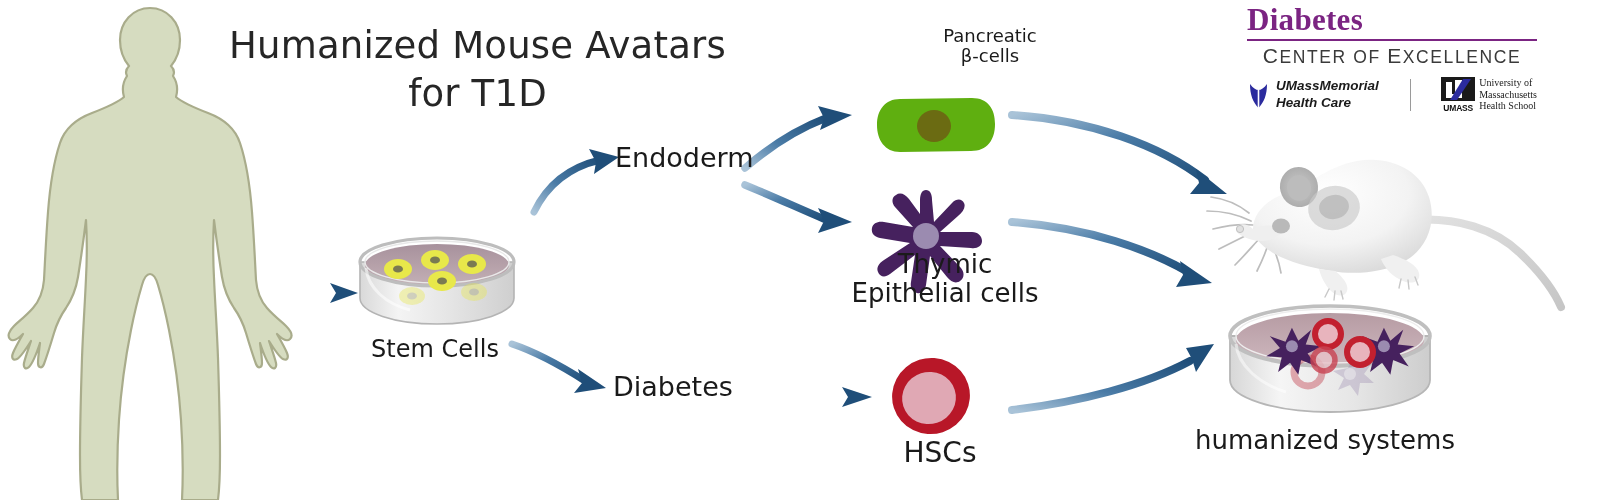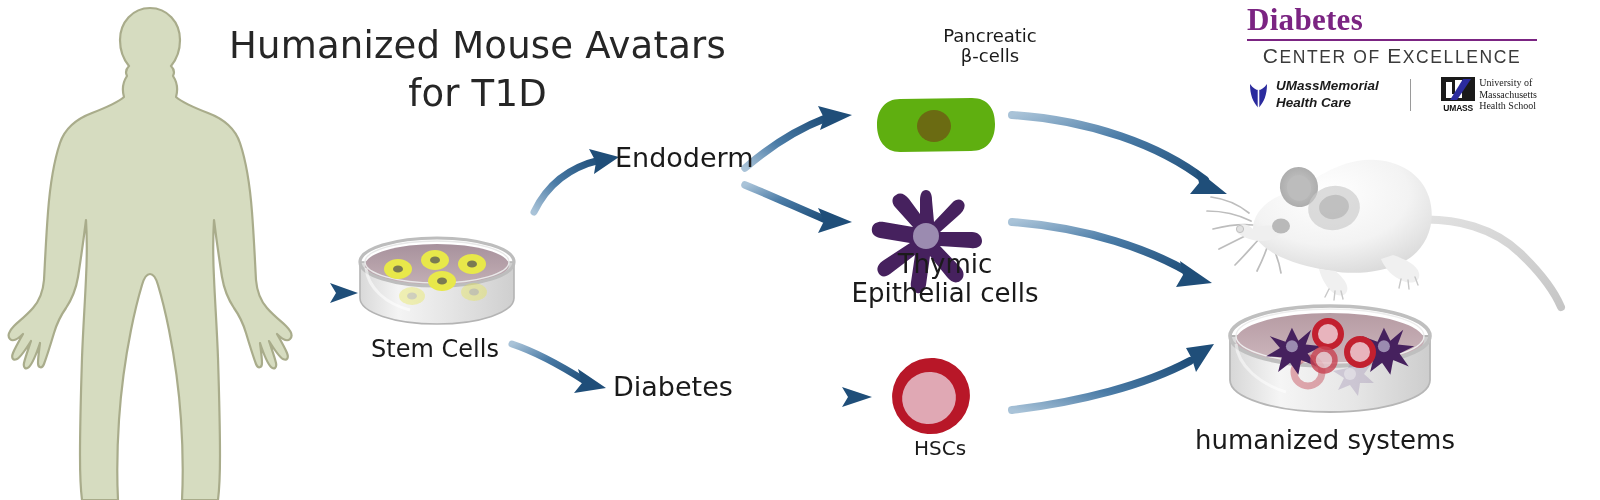--- a/index.html
+++ b/index.html
@@ -47,21 +47,21 @@
   #label-mesoderm { left: 613px; top: 371px; font-size: 27px; }
   #label-stem-cells { left: 355px; top: 335px; width: 160px; font-size: 24px; font-weight: 500; }
   #label-beta-cells {
     left: 900px; top: 26px; width: 180px;
     font-size: 18px; line-height: 1.12; font-weight: 400;
   }
   #label-thymic {
     left: 845px; top: 250px; width: 200px;
     font-size: 26px; line-height: 1.12; font-weight: 500;
   }
-  #label-hscs { left: 870px; top: 436px; width: 140px; font-size: 20px; font-weight: 500; }
+  #label-hscs { left: 870px; top: 436px; width: 140px; font-size: 28px; font-weight: 500; }
   #label-humanized { left: 1175px; top: 425px; width: 300px; font-size: 26px; font-weight: 500; }
 
   
   #logo-block { left: 1247px; top: 4px; width: 290px; }
   #logo-diabetes {
     font-family: "Liberation Serif", serif;
     font-size: 31px;
     font-weight: 700;
     color: #7B2482;
     text-align: left;

